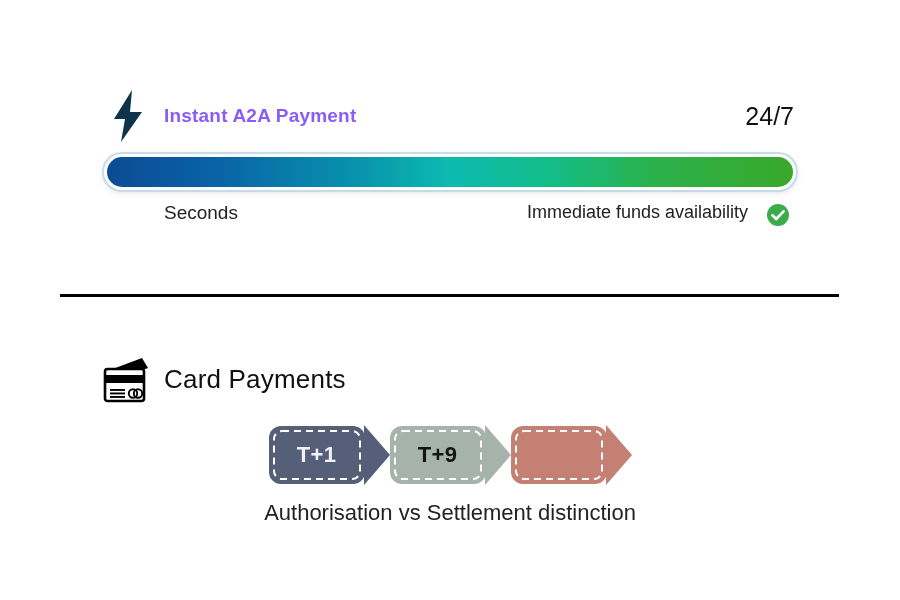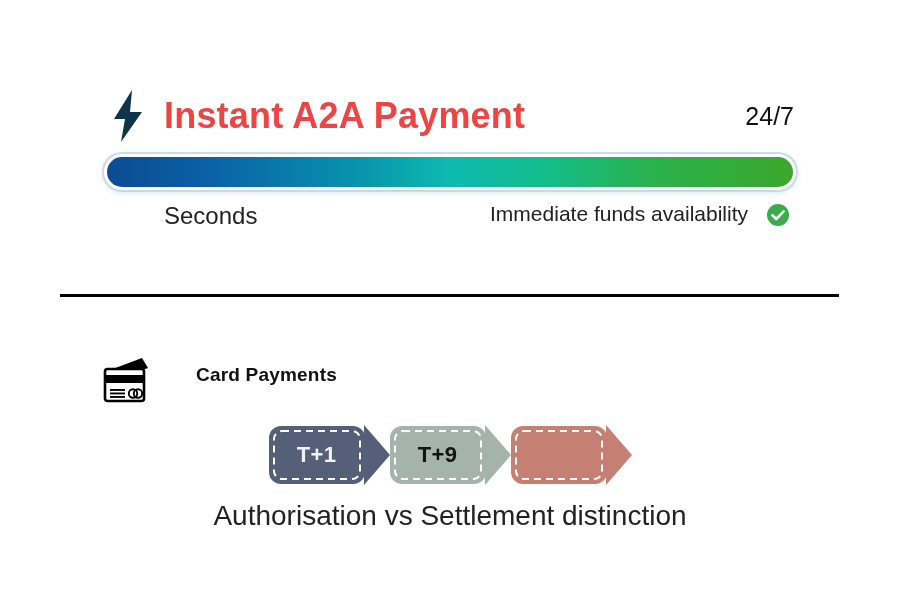--- a/index.html
+++ b/index.html
@@ -47,24 +47,24 @@
     width: 44px;
     height: 56px;
     display: block;
   }
 
   .instant-title {
     position: absolute;
     left: 58px;
     top: 50%;
     transform: translateY(-50%);
-    font-size: 36px;
+    font-size: 19px;
     font-weight: 700;
     letter-spacing: 0.2px;
-    color: #ef4444;
+    color: #8b5cf6;
     white-space: nowrap;
   }
 
   .availability-tag {
     position: absolute;
     right: 0px;
     top: 50%;
     transform: translateY(-50%);
     font-size: 25px;
     font-weight: 400;
@@ -104,29 +104,29 @@
     position: absolute;
     left: 104px;
     top: 122px;
     width: 692px;
     height: 30px;
   }
   .speed-label-left {
     position: absolute;
     left: 60px;
     top: 0;
-    font-size: 24px;
+    font-size: 19px;
     color: #222222;
     white-space: nowrap;
   }
   .speed-label-right {
     position: absolute;
     right: 48px;
     top: 0;
-    font-size: 21px;
+    font-size: 18px;
     color: #222222;
     white-space: nowrap;
   }
   .check-badge {
     position: absolute;
     right: 6px;
     top: 1px;
     width: 24px;
     height: 24px;
     display: block;
@@ -160,26 +160,25 @@
     left: 0px;
     top: 6px;
     width: 50px;
     height: 48px;
     display: block;
   }
   .card-title {
     position: absolute;
     left: 62px;
     top: 14px;
-    font-size: 19px;
-    font-weight: 700;
+    font-size: 26px;
+    font-weight: 400;
     letter-spacing: 0.2px;
     color: #111111;
     white-space: nowrap;
-    margin-left: 32px;
   }
 
   
   .timeline {
     position: absolute;
     left: 0;
     top: 75px;
     width: 900px;
     height: 60px;
   }
@@ -221,21 +220,21 @@
     pointer-events: none;
   }
   .chev-0 .chev-label { color: #f0f2f6; }
 
   .card-caption {
     position: absolute;
     left: 0;
     top: 150px;
     width: 900px;
     text-align: center;
-    font-size: 28px;
+    font-size: 22px;
     color: #222222;
   }
 </style>
 </head>
 <body>
 
 <div class="slide">
 
   <div class="instant-section">
 

